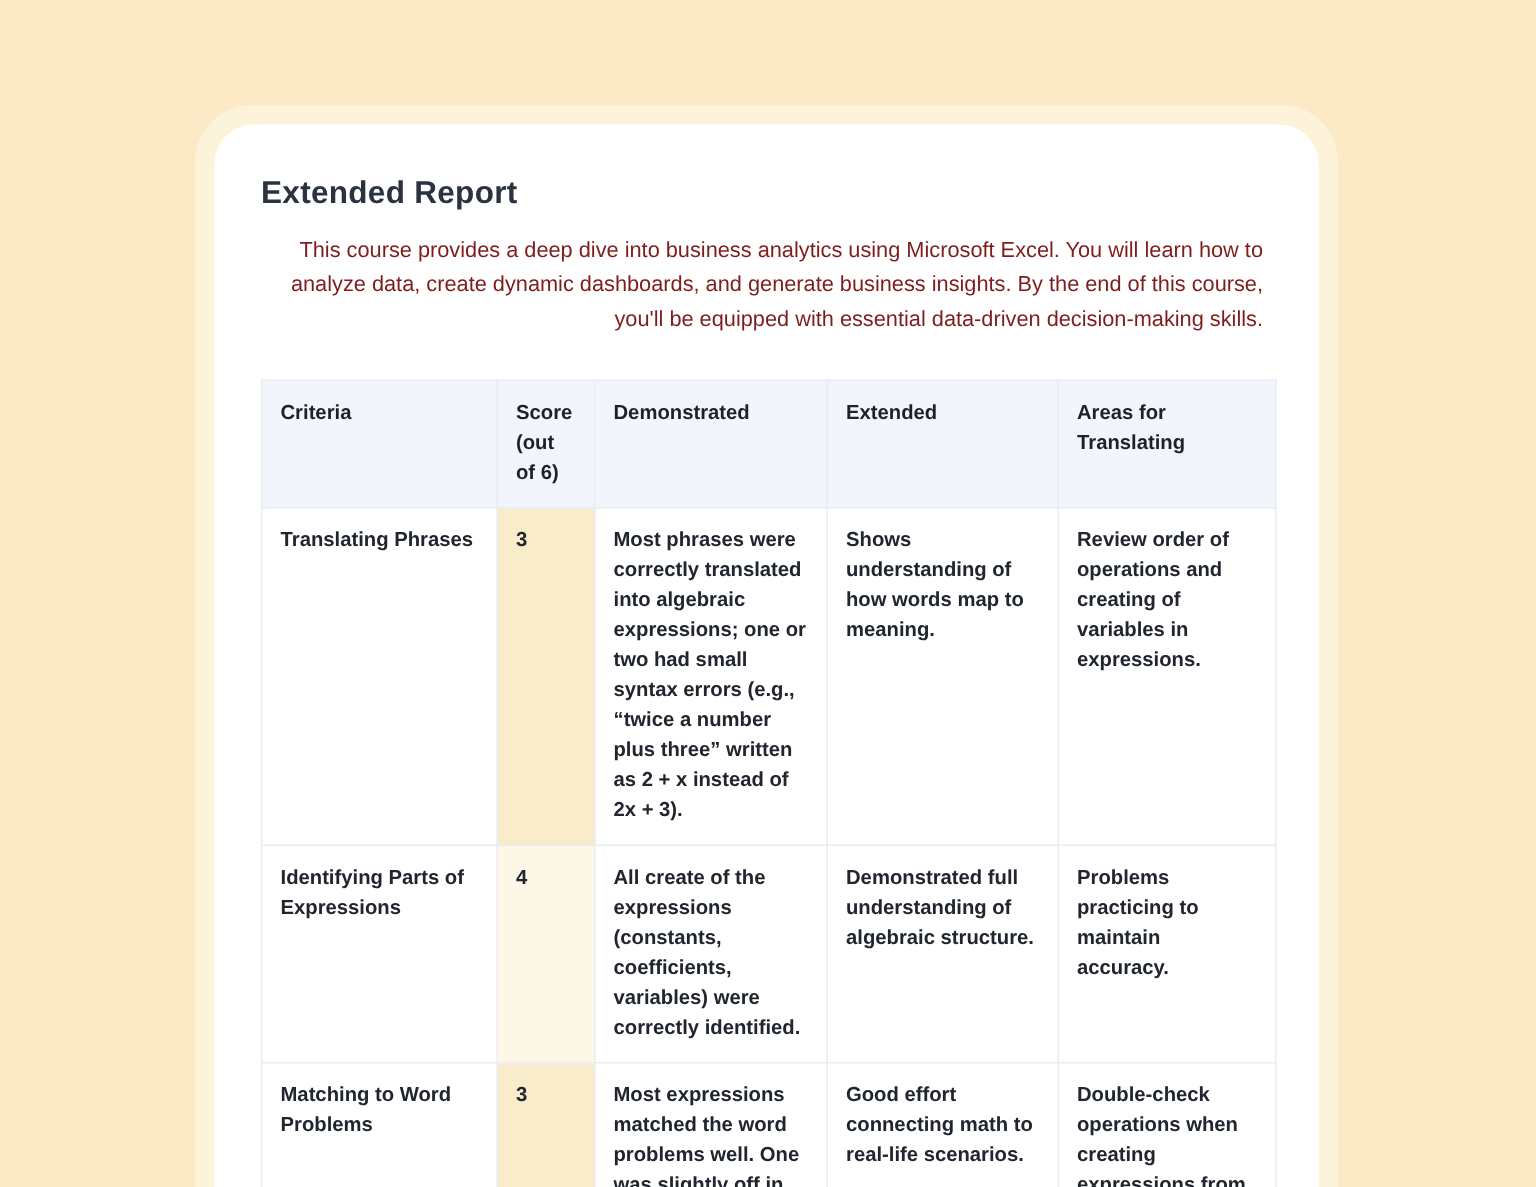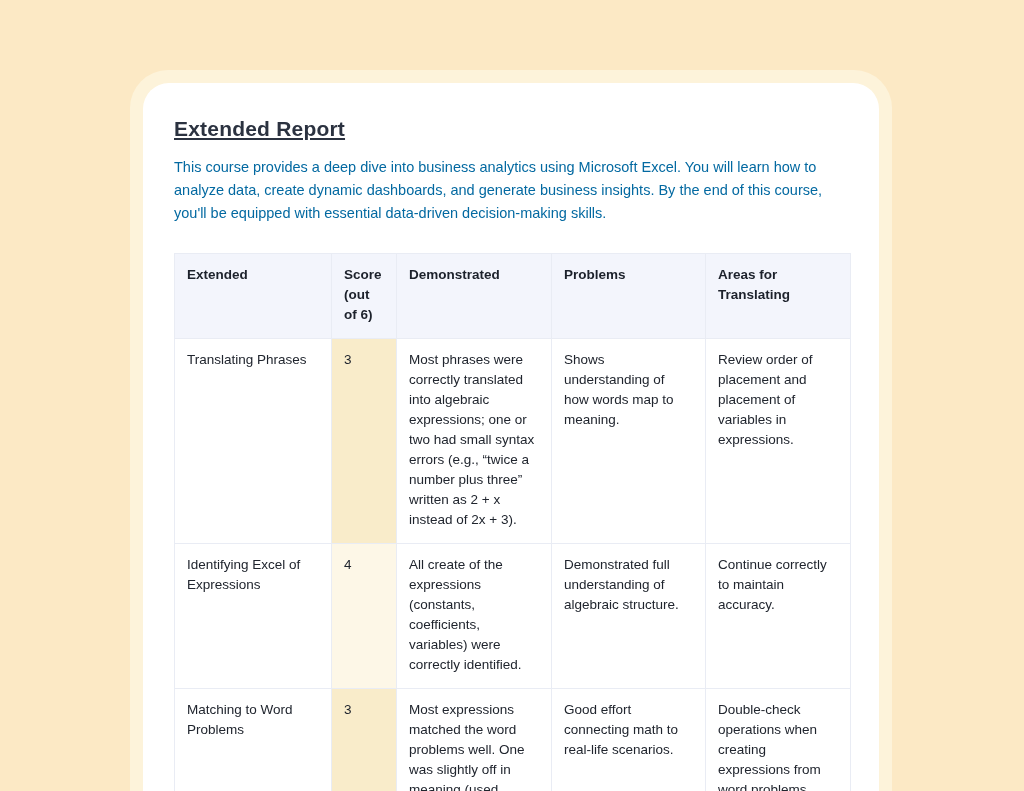--- a/index.html
+++ b/index.html
@@ -30,44 +30,45 @@
     background: #ffffff;
     border-radius: 26px;
     padding: 34px 31px;
   }
   .page-title {
     margin: 0 0 15px 0;
     font-size: 21px;
     font-weight: 700;
     letter-spacing: 0.2px;
     color: #2b3240;
-    text-decoration: underline;
   }
   .course-description {
     margin: 0 0 28px 0;
     width: 668px;
     font-size: 14.5px;
     line-height: 23px;
-    color: #0369a1;
+    color: #7f1d1d;
+    text-align: right;
   }
   table.rubric {
     border-collapse: collapse;
     table-layout: fixed;
     width: 676px;
     color: #20252e;
   }
   table.rubric th,
   table.rubric td {
     border: 1px solid #e9ecf4;
     padding: 11px 12px 13px 12px;
     vertical-align: top;
     text-align: left;
     font-size: 13.5px;
     line-height: 20px;
     word-wrap: break-word;
+    font-weight: bold;
   }
   table.rubric th {
     background: #f3f5fc;
     font-weight: 700;
     color: #1c212b;
   }
   col.c-criteria { width: 157px; }
   col.c-score { width: 65px; }
   col.c-justification { width: 155px; }
   col.c-strengths { width: 154px; }
@@ -83,41 +84,41 @@
     <table class="rubric">
       <colgroup>
         <col class="c-criteria">
         <col class="c-score">
         <col class="c-justification">
         <col class="c-strengths">
         <col class="c-areas">
       </colgroup>
       <thead>
         <tr id="header-row">
-            <th>Extended</th>
+            <th>Criteria</th>
             <th>Score (out of 6)</th>
             <th>Demonstrated</th>
-            <th>Problems</th>
+            <th>Extended</th>
             <th>Areas for Translating</th>
           </tr>
       </thead>
       <tbody id="table-body">
           <tr>
             <td>Translating Phrases</td>
             <td style="background: rgb(249, 236, 202);">3</td>
             <td>Most phrases were correctly translated into algebraic expressions; one or two had small syntax errors (e.g., “twice a number plus three” written as 2 + x instead of 2x + 3).</td>
             <td>Shows understanding of how words map to meaning.</td>
-            <td>Review order of placement and placement of variables in expressions.</td>
+            <td>Review order of operations and creating of variables in expressions.</td>
           </tr>
           <tr>
-            <td>Identifying Excel of Expressions</td>
+            <td>Identifying Parts of Expressions</td>
             <td style="background: rgb(253, 247, 231);">4</td>
             <td>All create of the expressions (constants, coefficients, variables) were correctly identified.</td>
             <td>Demonstrated full understanding of algebraic structure.</td>
-            <td>Continue correctly to maintain accuracy.</td>
+            <td>Problems practicing to maintain accuracy.</td>
           </tr>
           <tr>
             <td>Matching to Word Problems</td>
             <td style="background: rgb(249, 236, 202);">3</td>
             <td>Most expressions matched the word problems well. One was slightly off in meaning (used</td>
             <td>Good effort connecting math to real-life scenarios.</td>
             <td>Double-check operations when creating expressions from word problems.</td>
           </tr>
         </tbody>
     </table>

